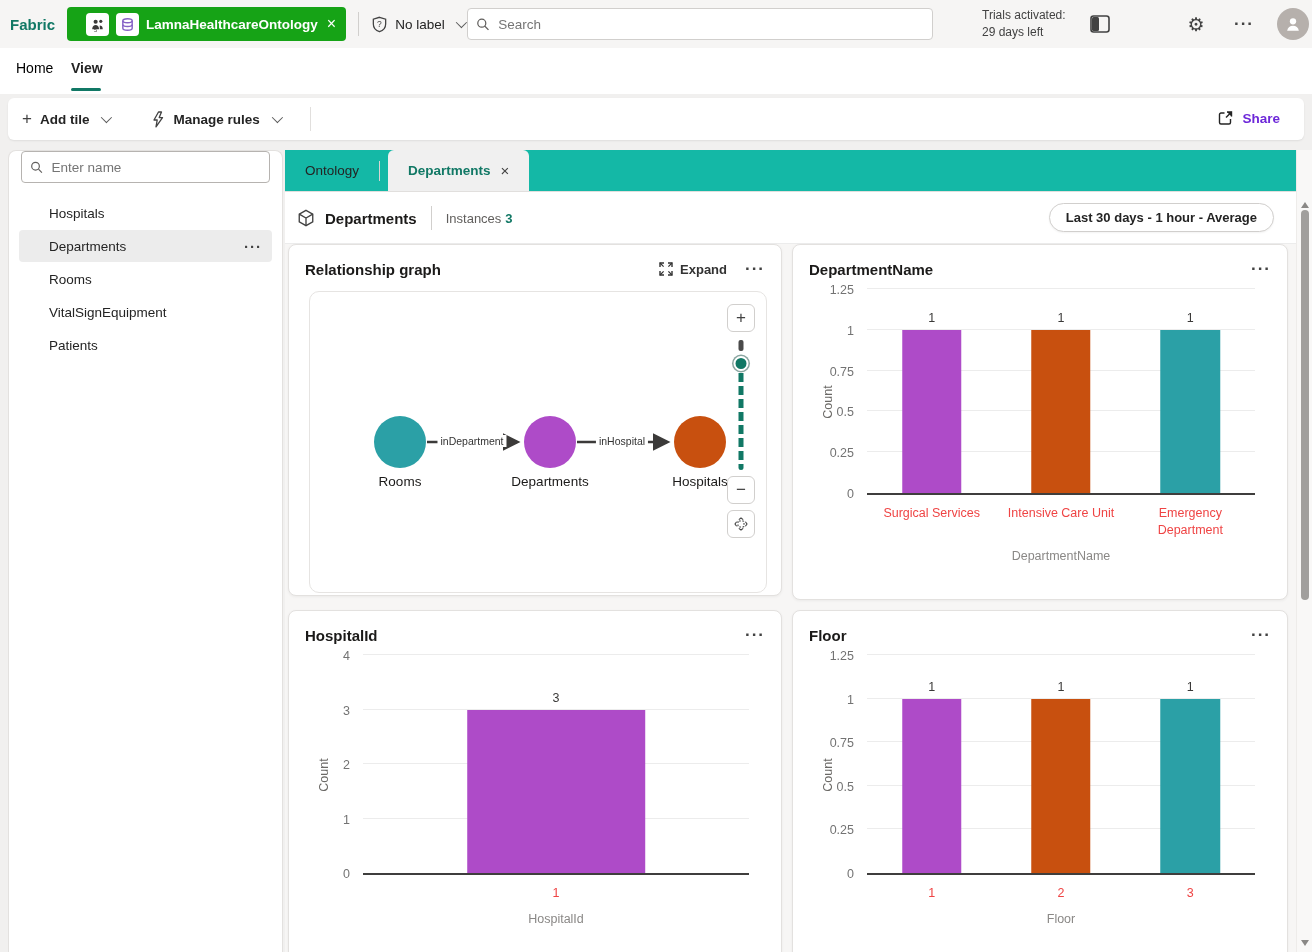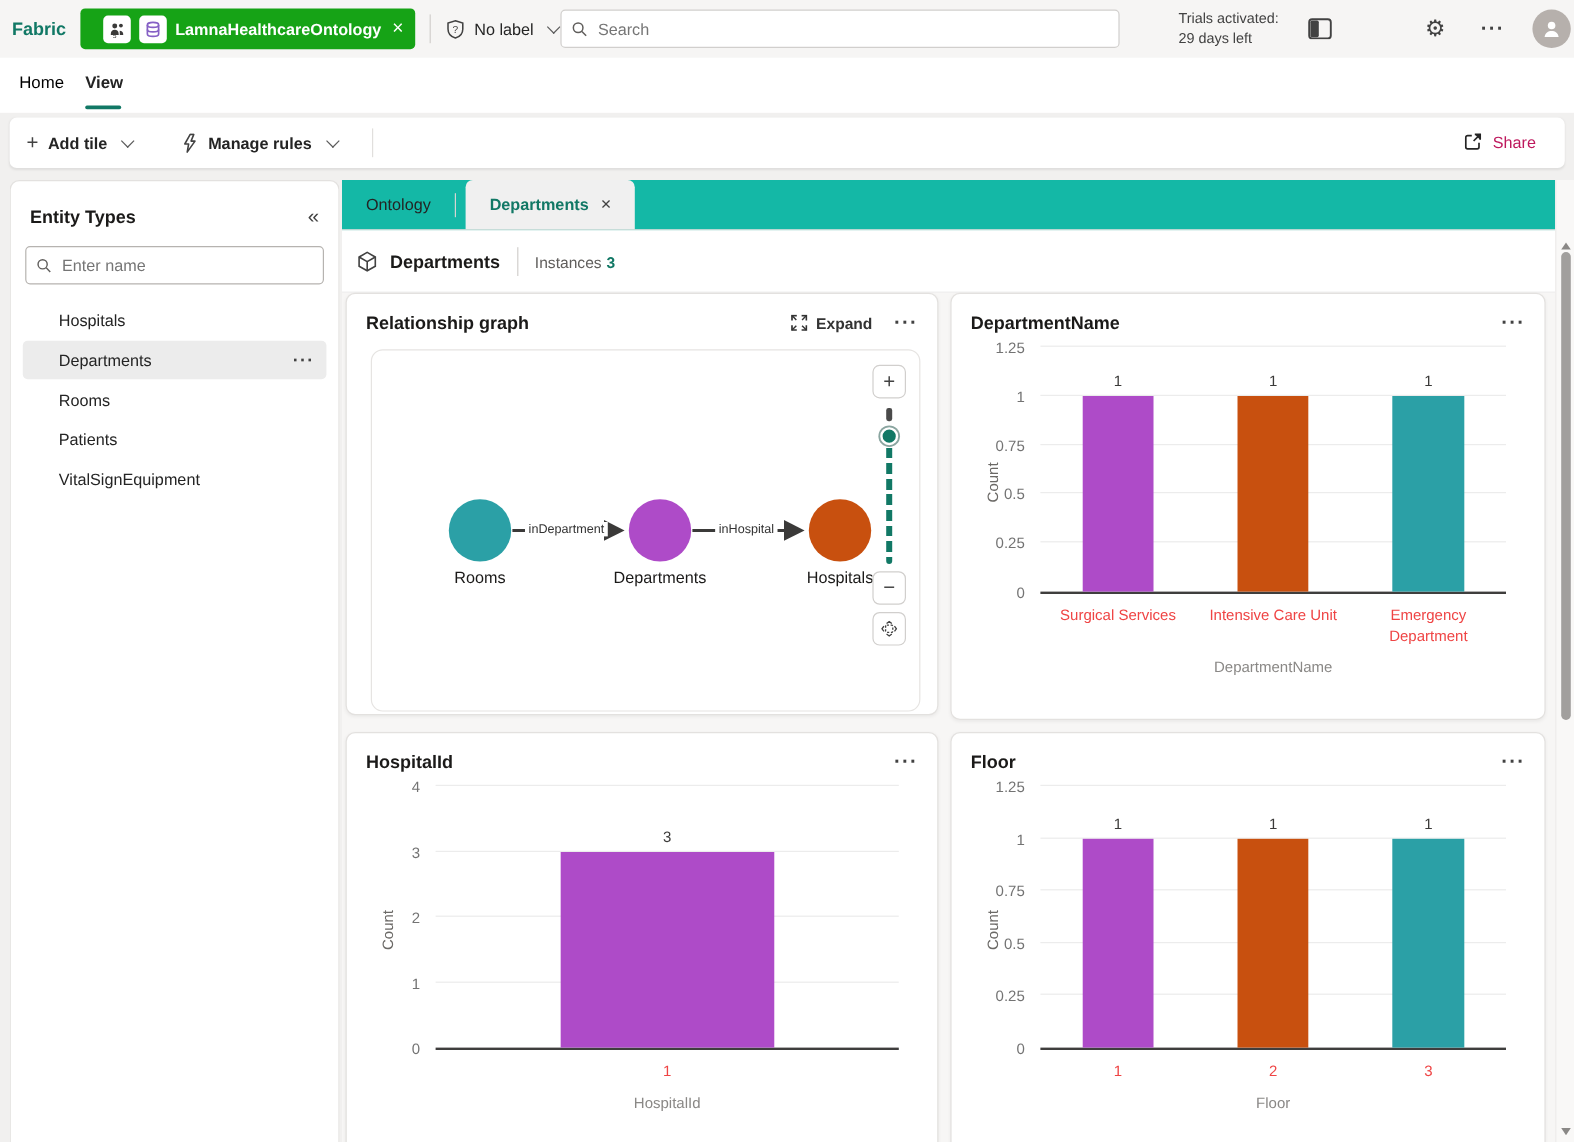--- a/index.html
+++ b/index.html
@@ -26,21 +26,21 @@
   .avatar { position:absolute; left:1277px; top:8px; width:32px; height:32px; border-radius:50%; background:#b6b0ac; display:flex; align-items:center; justify-content:center; }
 
   
   .menurow { position:absolute; left:0; top:48px; width:1312px; height:46px; background:#fff; }
   .menu-item { position:absolute; top:12px; font-size:14px; color:#000000; }
   .menu-item.active { font-weight:bold; color:#242424; }
   .menu-underline { position:absolute; left:71px; top:40px; width:30px; height:3px; border-radius:2px; background:var(--teal); }
   .toolbar { position:absolute; left:8px; top:98px; width:1296px; height:42px; background:#fff; border-radius:6px; box-shadow:0 1px 2px rgba(0,0,0,.08); display:flex; align-items:center; }
   .tool-btn { display:flex; align-items:center; gap:8px; font-size:13.5px; font-weight:bold; color:#242424; padding:0 14px; height:100%; }
   .tool-sep { width:1px; height:24px; background:#e1dfdd; margin:0 8px; }
-  .share-btn { position:absolute; right:14px; top:8px; display:flex; align-items:center; gap:8px; font-size:13.5px; font-weight:normal; color:#be185d; padding:4px 10px; }
+  .share-btn { position:absolute; right:14px; top:8px; display:flex; align-items:center; gap:8px; font-size:13.5px; font-weight:bold; color:#6d28d9; padding:4px 10px; }
   .plus-glyph { font-size:17px; font-weight:normal; color:#424242; }
 
   
   .sidebar { position:absolute; left:8px; top:150px; width:275px; height:802px; background:#fff; border:1px solid #e3e1df; border-bottom:none; border-radius:8px 8px 0 0; }
   .sb-head { display:flex; align-items:center; justify-content:space-between; padding:20px 16px 14px 16px; }
   .sb-title { font-size:15px; font-weight:bold; color:#1b1a19; }
   .collapse-glyph { font-size:17px; color:#424242; }
   .search-side { margin:0 12px; height:32px; border:1px solid #b6b3b0; border-radius:4px; display:flex; align-items:center; padding:0 8px; gap:8px; background:#fff; }
   .sb-list { margin-top:14px; }
   .sb-item { position:relative; height:32px; margin:0 10px 1px 10px; display:flex; align-items:center; padding-left:30px; font-size:13.5px; color:#242424; border-radius:4px; }
@@ -197,47 +197,43 @@
           <path d="M7 3 H3.5 C2.7 3 2 3.7 2 4.5 V12.5 C2 13.3 2.7 14 3.5 14 H11.5 C12.3 14 13 13.3 13 12.5 V9" fill="none" stroke="#242424" stroke-width="1.4"></path>
           <path d="M9.5 2 H14 V6.5" fill="none" stroke="#242424" stroke-width="1.4"></path>
           <path d="M14 2 L8.5 7.5" fill="none" stroke="#242424" stroke-width="1.4"></path>
           <path d="M9.5 2 L14 2 L14 6.5 Z" fill="#242424"></path>
         </svg>
       <span>Share</span>
     </div>
   </div>
 
   <div class="sidebar">
-    <div class="sb-head">
-      <span class="sb-title">Entity Types</span>
-      <span class="collapse-glyph">«</span>
-    </div>
     <div class="search-side">
       <svg width="15" height="15" viewBox="0 0 16 16">
           <circle cx="6.5" cy="6.5" r="4.5" fill="none" stroke="#605e5c" stroke-width="1.4"></circle>
           <line x1="10" y1="10" x2="14" y2="14" stroke="#605e5c" stroke-width="1.4"></line>
         </svg>
       <input type="text" placeholder="Enter name" style="">
     </div>
     <div class="sb-list">
       <div class="sb-item">
           <span>Hospitals</span>
         </div>
       <div class="sb-item selected">
         <span>Departments</span>
         <span class="row-more">···</span>
       </div>
       <div class="sb-item">
           <span>Rooms</span>
         </div>
       <div class="sb-item">
+          <span>VitalSignEquipment</span>
+        </div>
+      <div class="sb-item">
           <span>Patients</span>
-        </div>
-      <div class="sb-item">
-          <span>VitalSignEquipment</span>
         </div>
     </div>
   </div>
 
   <div class="main">
     <div class="tabrow">
       <div class="ctab">
           <span>Ontology</span>
         </div>
       <div class="ctab-sep"></div>
@@ -249,20 +245,21 @@
     <div class="headrow">
       <div class="head-left">
         <svg width="18" height="18" viewBox="0 0 16 16">
             <path d="M8 1.2 L14 4.6 V11.4 L8 14.8 L2 11.4 V4.6 Z" fill="none" stroke="#424242" stroke-width="1.2"></path>
             <path d="M2 4.6 L8 8 L14 4.6 M8 8 V14.8" fill="none" stroke="#424242" stroke-width="1.2"></path>
           </svg>
         <span class="head-title">Departments</span>
         <span class="vdiv" style="margin:0 4px"></span>
         <span class="inst"><span>Instances</span><b>3</b></span>
       </div>
+      <button class="pill" style="font-family:'Liberation Sans',sans-serif">Last 30 days - 1 hour - Average</button>
     </div>
     <div class="dash"></div>
   </div>
 
   <div class="card" style="left:288px; top:244px; width:494px; height:352px;text-align:center;">
     <div class="card-head">
       <span class="card-title">Relationship graph</span>
       <span class="card-actions">
         <span class="expand-btn">
           <svg width="14" height="14" viewBox="0 0 14 14">

